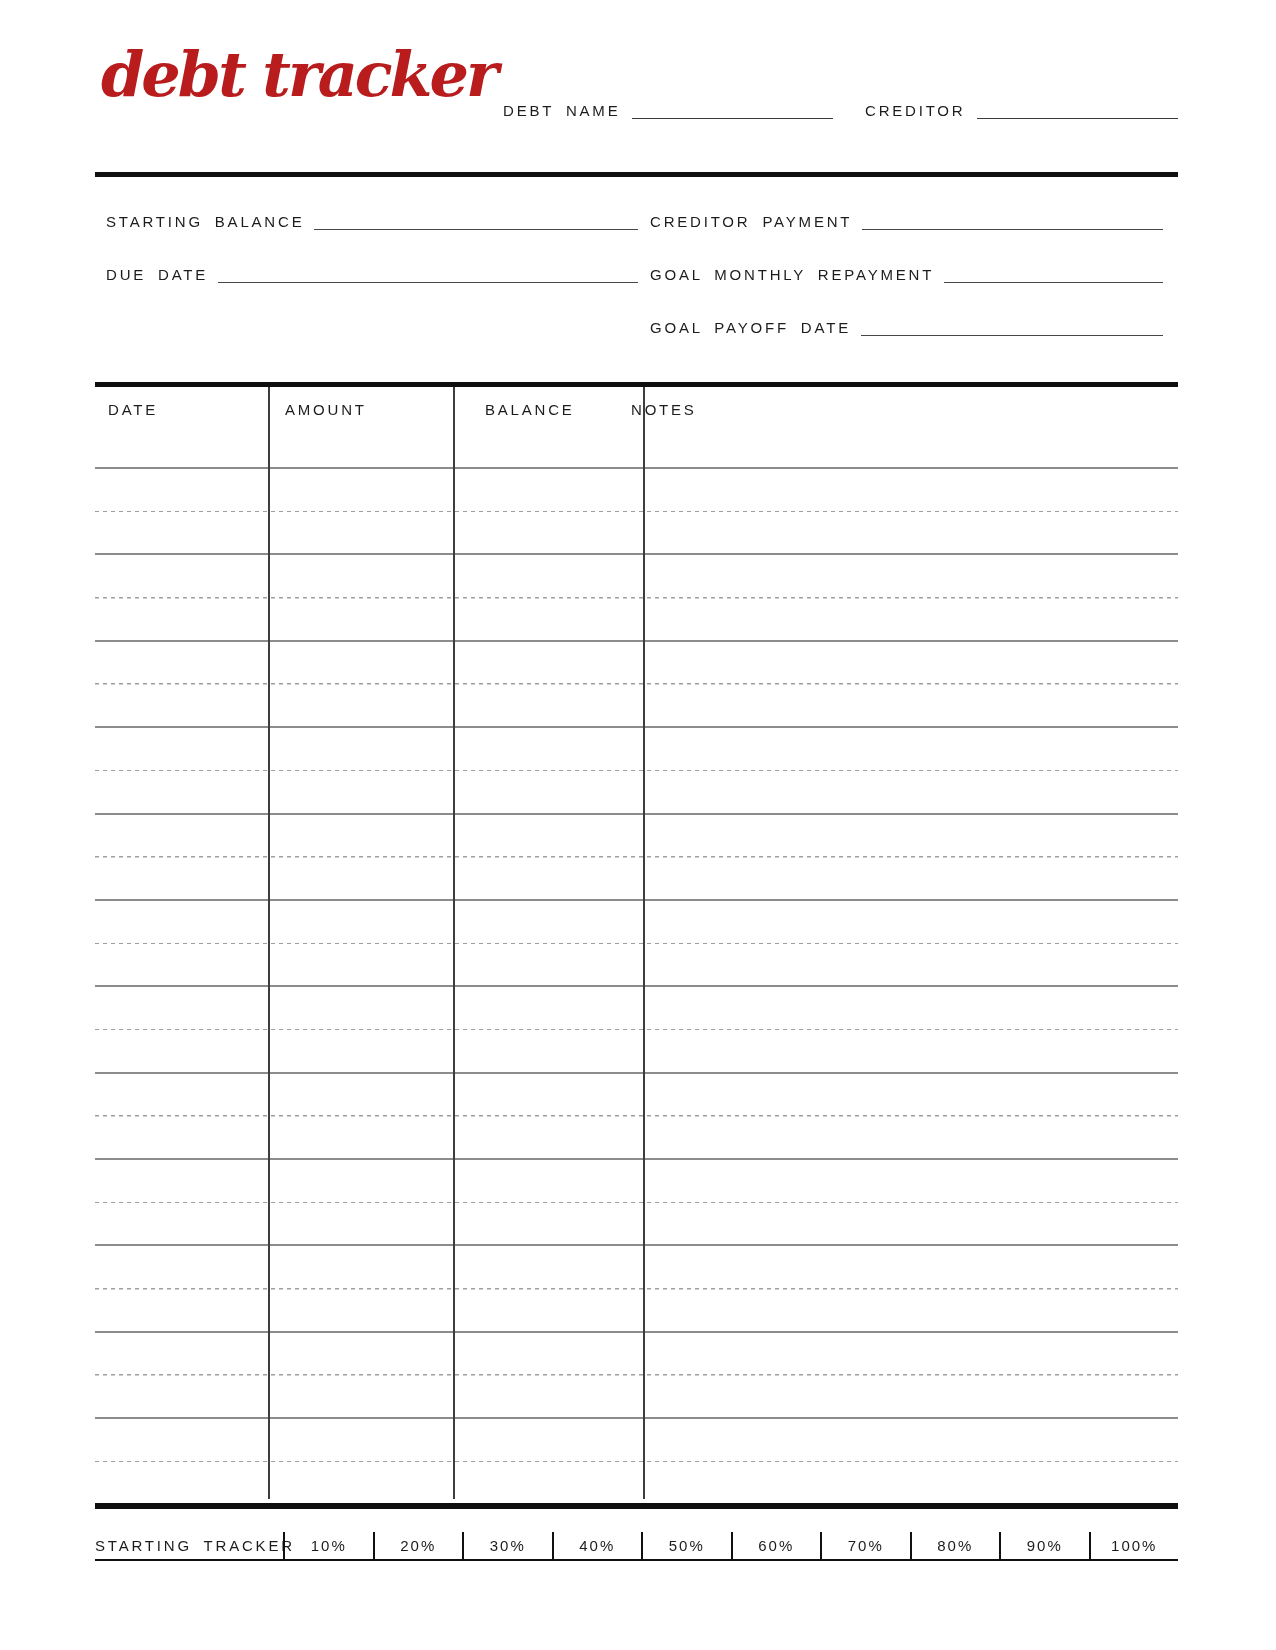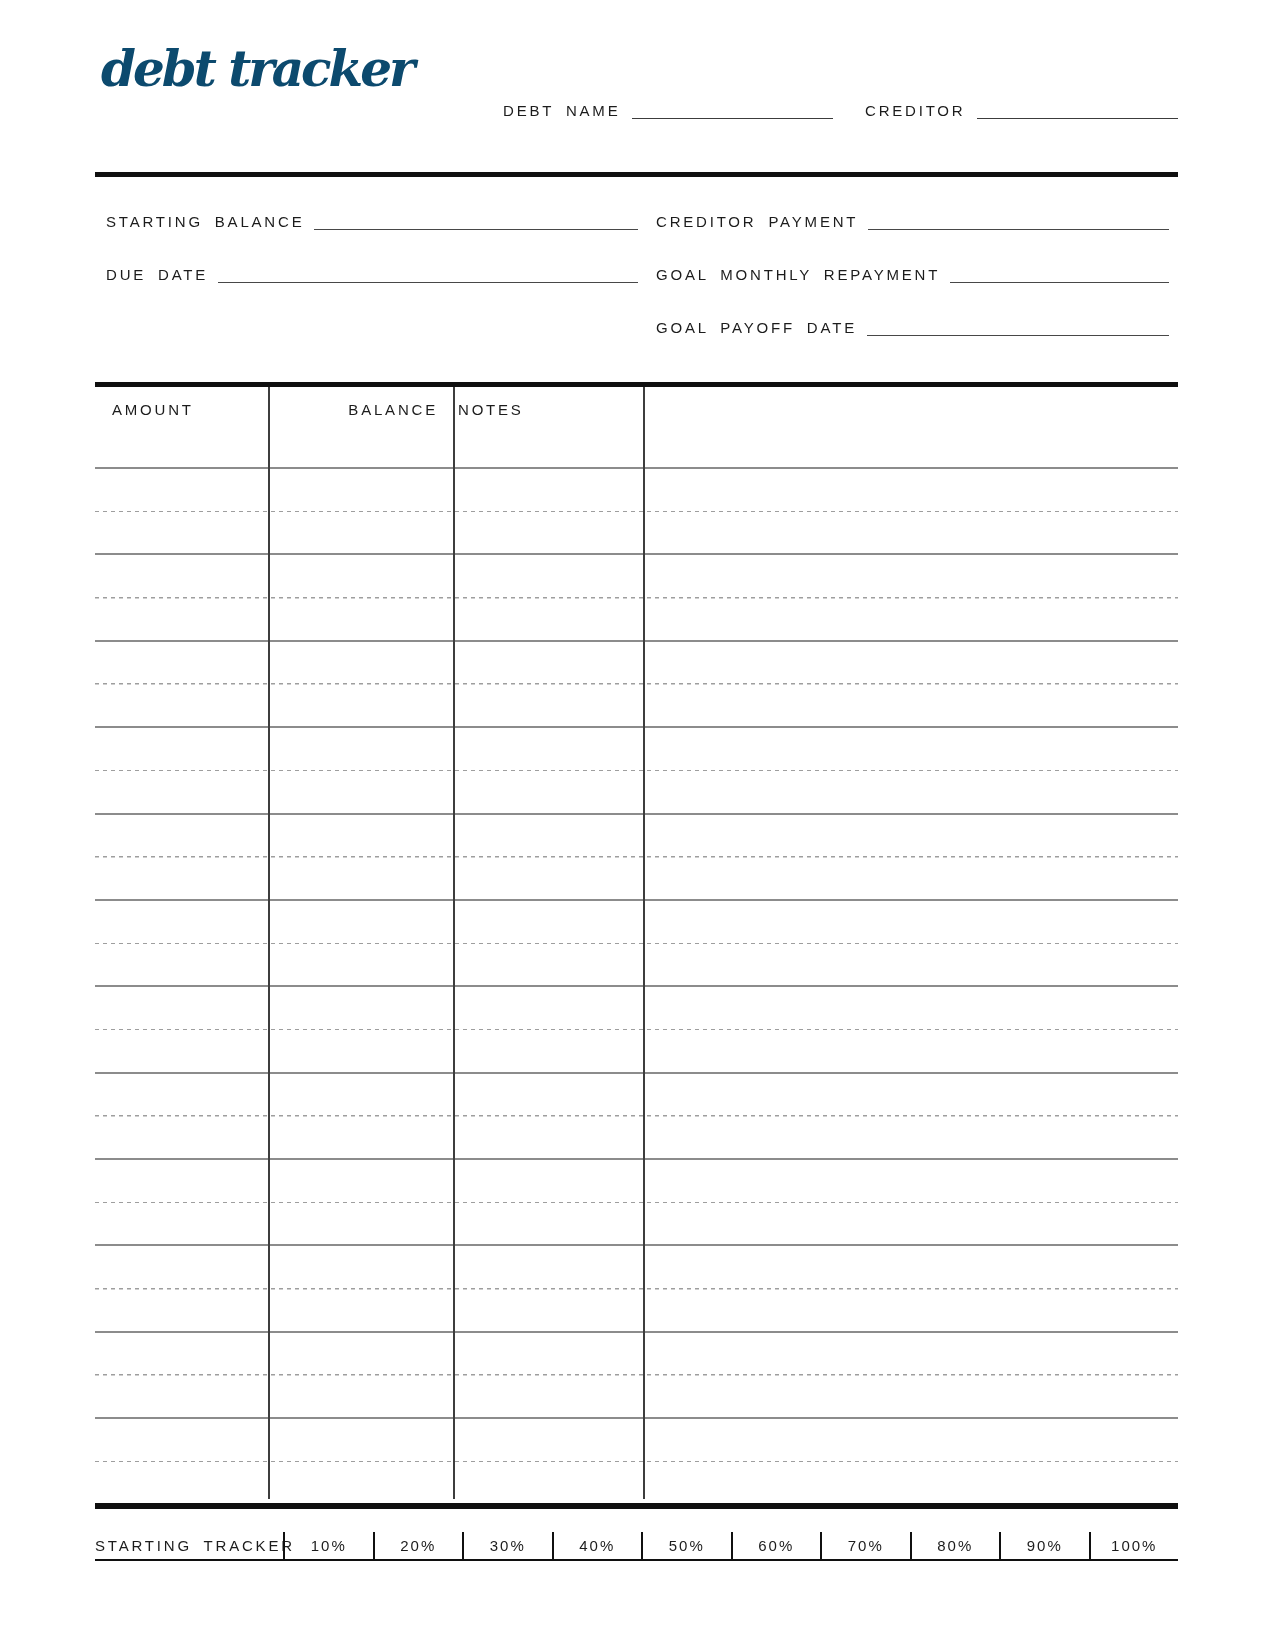--- a/index.html
+++ b/index.html
@@ -21,38 +21,38 @@
 
   
   .header {
     position:absolute; left:95px; top:0; width:1083px; height:172px;
     border-bottom:5px solid #101010;
   }
   .script-title {
     position:absolute; left:6px; top:44px;
     font-family:"DejaVu Serif", serif;
     font-style:italic; font-weight:bold;
-    font-size:50px; letter-spacing:-3px;
-    color:#0c4a6e; line-height:1;
+    font-size:62px; letter-spacing:-3px;
+    color:#b91c1c; line-height:1;
   }
   .top-field {
     position:absolute; bottom:53px;
     display:flex; align-items:flex-end;
   }
   .top-field.debt-name { left:408px; width:330px; }
   .top-field.creditor  { left:770px; width:313px; }
   .write-line {
     flex:1; height:13px; margin-left:12px;
     border-bottom:1.6px solid #3c3c3c;
   }
 
   
   .summary {
     position:absolute; left:95px; top:177px; width:1083px;
-    display:grid; grid-template-columns:543px 513px; column-gap:18px;
+    display:grid; grid-template-columns:543px 513px; column-gap:12px;
   }
   .field-row { height:53px; display:flex; align-items:flex-end; }
   .col-left .field-row { padding-left:11px; }
   .field-row .write-line { margin-left:10px; border-bottom:1.8px solid #484848; }
 
   
   .debt-table {
     position:absolute; left:95px; top:382px; width:1083px; height:1127px;
     box-sizing:border-box;
     border-top:5px solid #0f0f0f;
@@ -63,21 +63,21 @@
     background:#3d3d3d;
   }
   .vline.v1 { left:173px; } .vline.v2 { left:358px; } .vline.v3 { left:548px; }
   .thead {
     display:flex; height:82px; box-sizing:border-box;
     border-bottom:2px solid #8c8c8c;
   }
   .th { box-sizing:border-box; padding-top:14px; }
   .th.c-date    { width:173px; padding-left:13px; }
   .th.c-amount  { width:185px; padding-left:17px; }
-  .th.c-balance { width:158px; padding-left:13px;text-align:right; }
+  .th.c-balance { width:158px; padding-left:32px; }
   .th.c-notes   { flex:1;      padding-left:20px; }
   .ruled-row { height:43.2px; box-sizing:border-box; }
   .ruled-row.solid { border-bottom:2px solid #8c8c8c; }
   .ruled-row.dashed {
     background-image:repeating-linear-gradient(90deg,#9e9e9e 0,#9e9e9e 4px,transparent 4px,transparent 8px);
     background-size:100% 1.5px;
     background-position:left bottom;
     background-repeat:no-repeat;
   }
 
@@ -140,20 +140,21 @@
       </div>
     </div>
   </div>
 
   <div class="debt-table">
     <div class="vline v1"></div>
     <div class="vline v2"></div>
     <div class="vline v3"></div>
 
     <div class="thead">
+      <div class="th c-date"><span class="label-text">DATE</span></div>
       <div class="th c-amount"><span class="label-text">AMOUNT</span></div>
       <div class="th c-balance"><span class="label-text">BALANCE</span></div>
       <div class="th c-notes"><span class="label-text">NOTES</span></div>
     </div>
 
     <div class="tbody">
         <div class="ruled-row dashed"></div>
         <div class="ruled-row solid"></div>
         <div class="ruled-row dashed"></div>
         <div class="ruled-row solid"></div>

